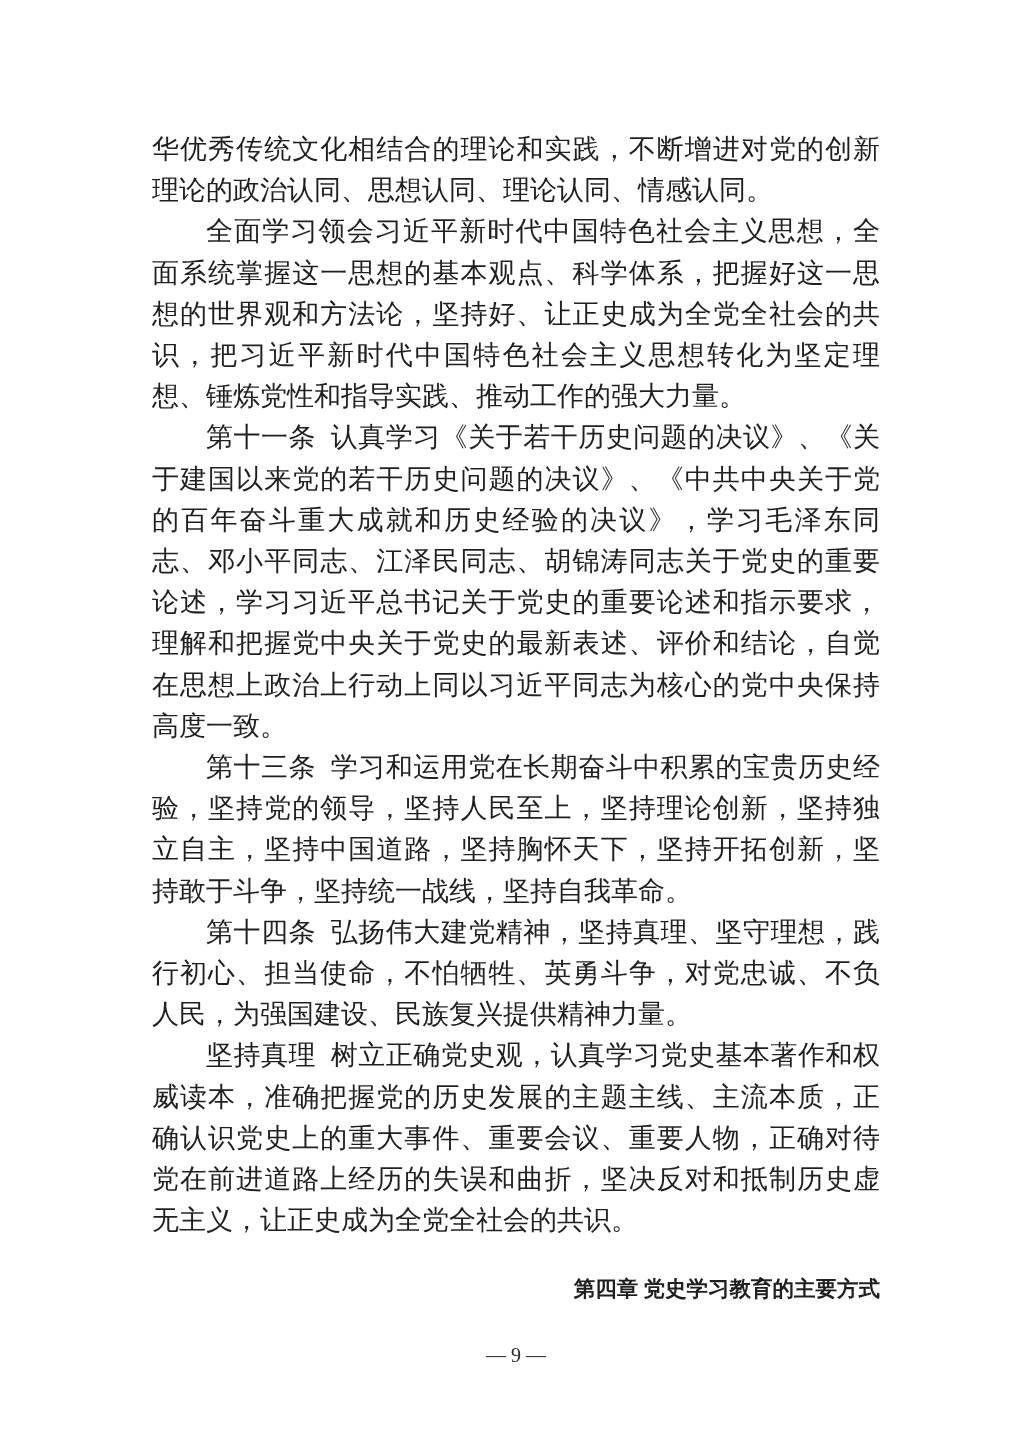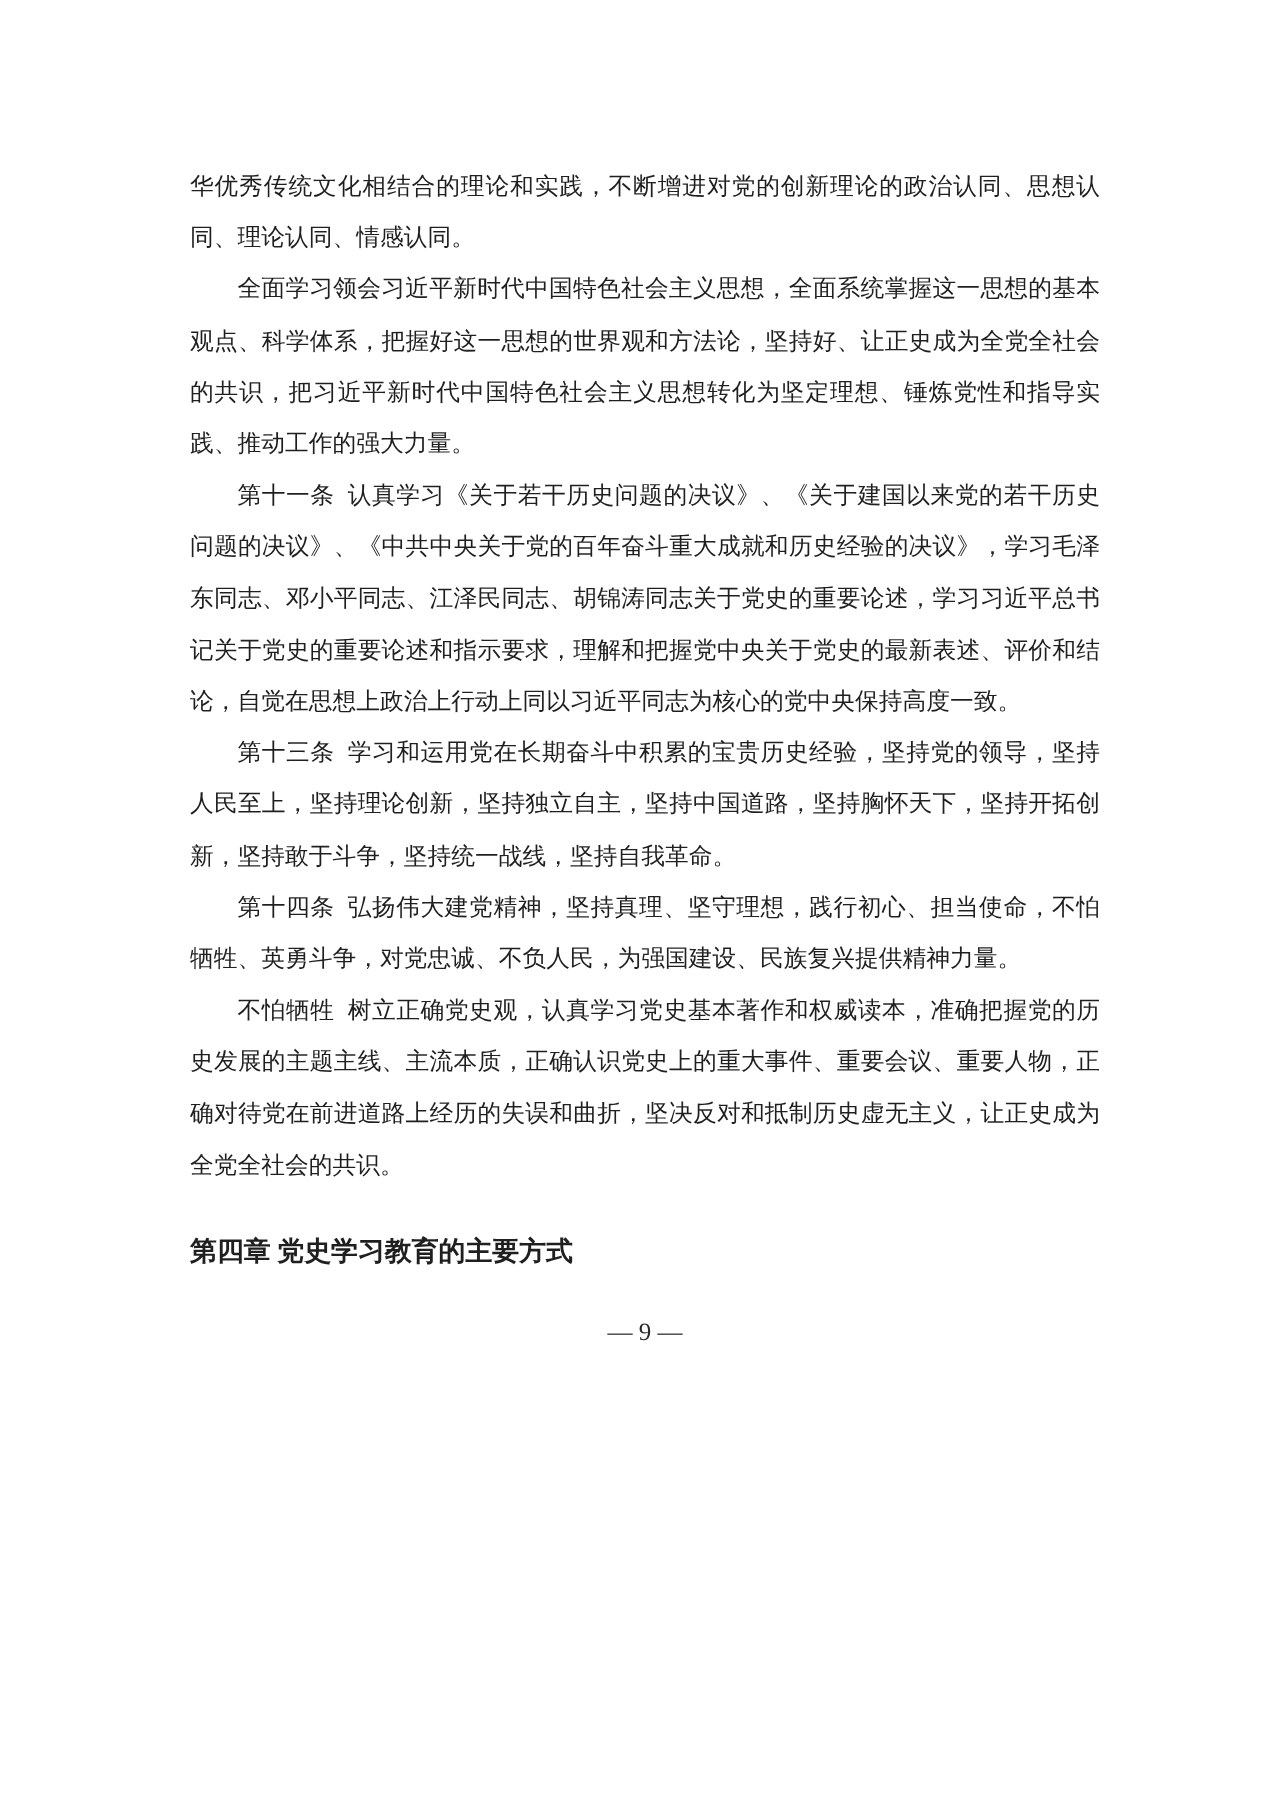--- a/index.html
+++ b/index.html
@@ -19,55 +19,55 @@
     width: 1024px;
     height: 1448px;
     padding: 129px 144px 0 152px;
     background: #ffffff;
   }
   .doc-body {
     width: 728px;
   }
   .para {
     margin: 0;
-    font-size: 19px;
+    font-size: 27px;
     line-height: 41.2px;
     text-align: justify;
     letter-spacing: 0;
   }
   .para.indent {
     text-indent: 2em;
   }
   .para b {
     font-weight: normal;
     margin-right: 0.55em;
   }
   .chapter-heading {
     margin: 28px 0 0 0;
     font-size: 21.5px;
     line-height: 41.2px;
     font-weight: bold;
-    text-align: left;
+    text-align: right;
   }
   .page-number {
     margin-top: 30px;
     font-size: 20px;
     line-height: 28px;
     text-align: center;
     color: #2a2a2a;
   }
 </style>
 </head>
 <body>
 
 <div class="page">
   <div class="doc-body">
 
   <p class="para">华优秀传统文化相结合的理论和实践，不断增进对党的创新理论的政治认同、思想认同、理论认同、情感认同。</p>
       <p class="para indent">全面学习领会习近平新时代中国特色社会主义思想，全面系统掌握这一思想的基本观点、科学体系，把握好这一思想的世界观和方法论，坚持好、让正史成为全党全社会的共识，把习近平新时代中国特色社会主义思想转化为坚定理想、锤炼党性和指导实践、推动工作的强大力量。</p>
       <p class="para indent"><b>第十一条</b>认真学习《关于若干历史问题的决议》、《关于建国以来党的若干历史问题的决议》、《中共中央关于党的百年奋斗重大成就和历史经验的决议》，学习毛泽东同志、邓小平同志、江泽民同志、胡锦涛同志关于党史的重要论述，学习习近平总书记关于党史的重要论述和指示要求，理解和把握党中央关于党史的最新表述、评价和结论，自觉在思想上政治上行动上同以习近平同志为核心的党中央保持高度一致。</p>
       <p class="para indent"><b>第十三条</b>学习和运用党在长期奋斗中积累的宝贵历史经验，坚持党的领导，坚持人民至上，坚持理论创新，坚持独立自主，坚持中国道路，坚持胸怀天下，坚持开拓创新，坚持敢于斗争，坚持统一战线，坚持自我革命。</p>
       <p class="para indent"><b>第十四条</b>弘扬伟大建党精神，坚持真理、坚守理想，践行初心、担当使命，不怕牺牲、英勇斗争，对党忠诚、不负人民，为强国建设、民族复兴提供精神力量。</p>
-      <p class="para indent"><b>不怕牺牲</b>树立正确党史观，认真学习党史基本著作和权威读本，准确把握党的历史发展的主题主线、主流本质，正确认识党史上的重大事件、重要会议、重要人物，正确对待党在前进道路上经历的失误和曲折，坚决反对和抵制历史虚无主义，让正史成为全党全社会的共识。</p>
+      <p class="para indent"><b>坚持真理</b>树立正确党史观，认真学习党史基本著作和权威读本，准确把握党的历史发展的主题主线、主流本质，正确认识党史上的重大事件、重要会议、重要人物，正确对待党在前进道路上经历的失误和曲折，坚决反对和抵制历史虚无主义，让正史成为全党全社会的共识。</p>
     </div>
   <h2 class="chapter-heading">第四章 党史学习教育的主要方式</h2>
   <div class="page-number">— 9 —</div>
 </div>
 
 </body></html>

